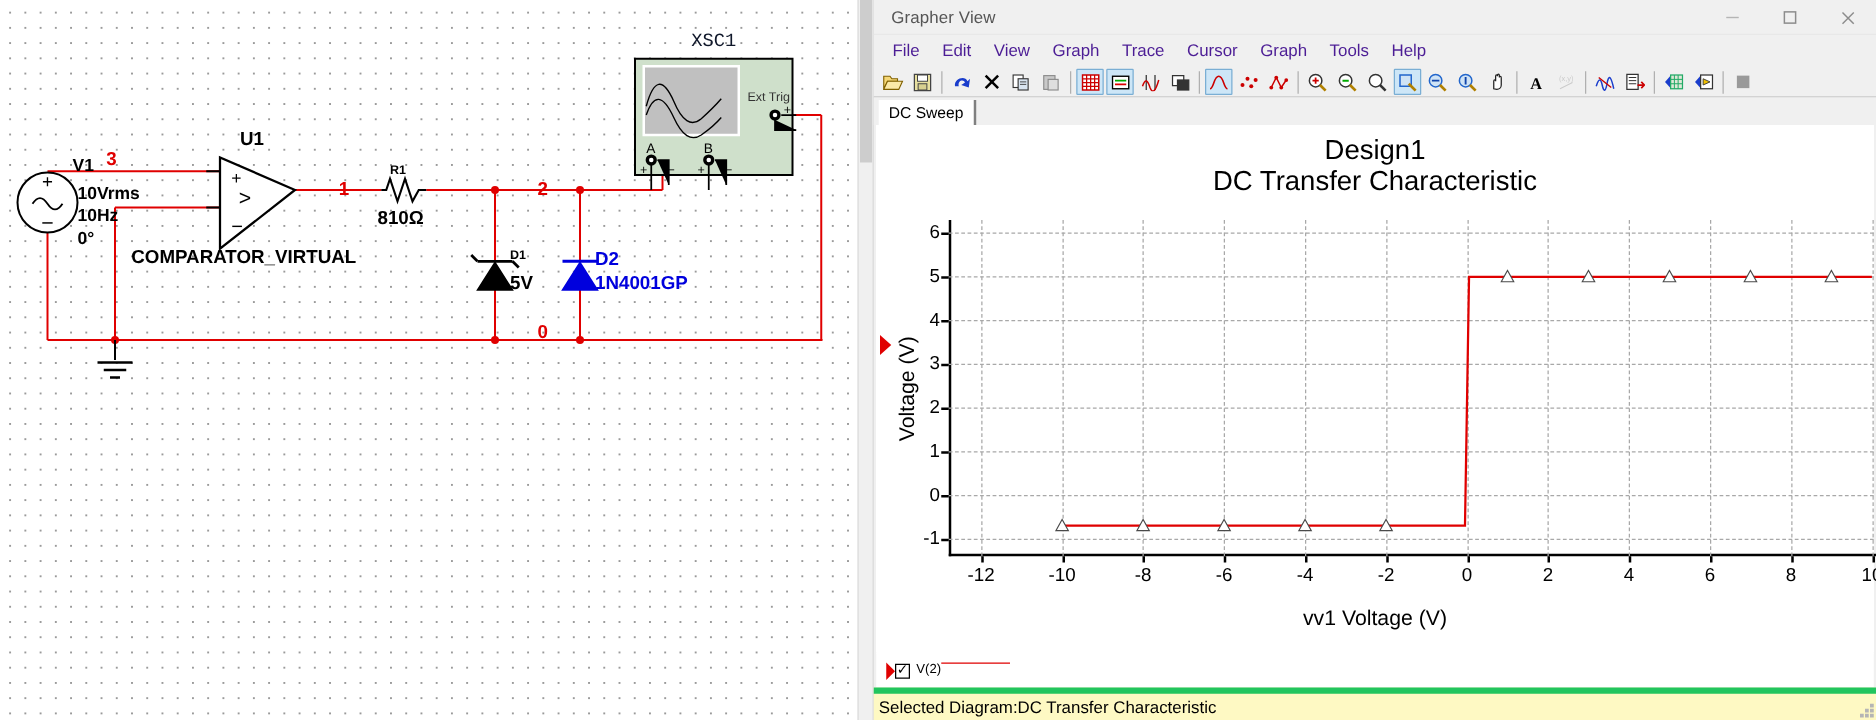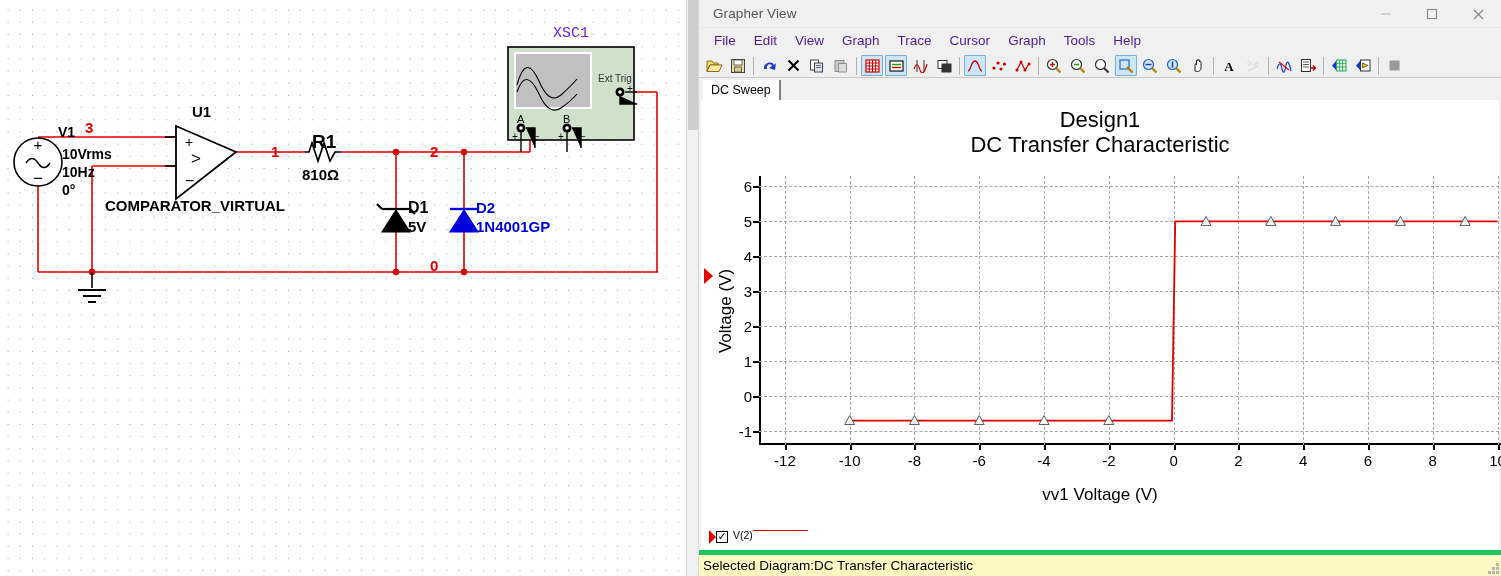--- a/index.html
+++ b/index.html
@@ -269,33 +269,33 @@
     <div class="lbl lbl-blk" style="left:58px; top:124px; font-size:14px;">V1</div>
     <div class="lbl lbl-red" style="left:85px; top:119px; font-size:15px;">3</div>
     <div class="lbl lbl-blk" style="left:62px; top:146px; font-size:14px;">10Vrms</div>
     <div class="lbl lbl-blk" style="left:62px; top:164px; font-size:14px;">10Hz</div>
     <div class="lbl lbl-blk" style="left:62px; top:182px; font-size:14px;">0°</div>
 
     <div class="lbl lbl-blk" style="left:192px; top:103px; font-size:15px;">U1</div>
     <div class="lbl lbl-blk" style="left:105px; top:197px; font-size:15px;">COMPARATOR_VIRTUAL</div>
 
     <div class="lbl lbl-red" style="left:271px; top:143px; font-size:15px;">1</div>
-    <div class="lbl lbl-blk" style="left:312px; top:131px; font-size:19px;">R1</div>
+    <div class="lbl lbl-blk" style="left:312px; top:131px; font-size:10px;">R1</div>
     <div class="lbl lbl-blk" style="left:302px; top:166px; font-size:15px;">810Ω</div>
 
     <div class="lbl lbl-red" style="left:430px; top:143px; font-size:15px;">2</div>
     <div class="lbl lbl-red" style="left:430px; top:257px; font-size:15px;">0</div>
 
-    <div class="lbl lbl-blk" style="left:408px; top:199px; font-size:16px;">D1</div>
+    <div class="lbl lbl-blk" style="left:408px; top:199px; font-size:10px;">D1</div>
     <div class="lbl lbl-blk" style="left:408px; top:218px; font-size:15px;">5V</div>
 
     <div class="lbl lbl-blue" style="left:476px; top:199px; font-size:15px;">D2</div>
     <div class="lbl lbl-blue" style="left:476px; top:218px; font-size:15px;">1N4001GP</div>
 
-    <div class="lbl" style="left:553px; top:25px; font-size:15px; color:#6d28d9; font-family:'Liberation Mono', monospace;">XSC1</div>
+    <div class="lbl" style="left:553px; top:25px; font-size:15px; color:#0f172a; font-family:'Liberation Mono', monospace;">XSC1</div>
     <div class="lbl" style="left:598px; top:73px; font-size:10px; color:#333;">Ext Trig</div>
     <div class="lbl" style="left:517px; top:113px; font-size:11px; color:#000;">A</div>
     <div class="lbl" style="left:563px; top:113px; font-size:11px; color:#000;">B</div>
     <div class="lbl" style="left:512px; top:131px; font-size:10px; color:#000;">+</div>
     <div class="lbl" style="left:534px; top:131px; font-size:10px; color:#000;">−</div>
     <div class="lbl" style="left:558px; top:131px; font-size:10px; color:#000;">+</div>
     <div class="lbl" style="left:580px; top:131px; font-size:10px; color:#000;">−</div>
     <div class="lbl" style="left:627px; top:83px; font-size:10px; color:#000;">+</div>
     <div class="lbl" style="left:627px; top:98px; font-size:10px; color:#000;">−</div>
 

